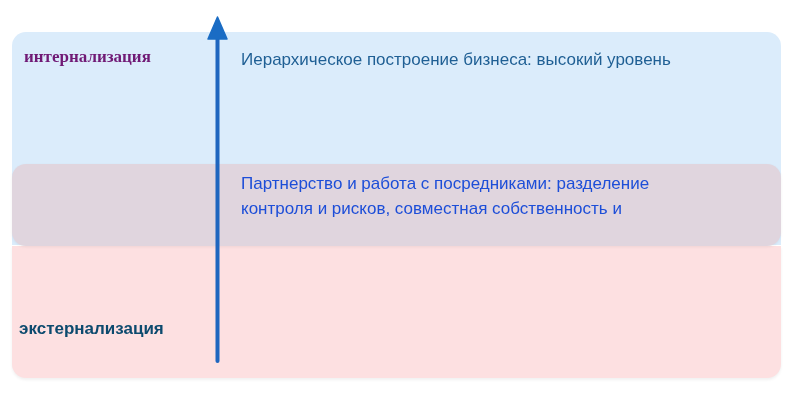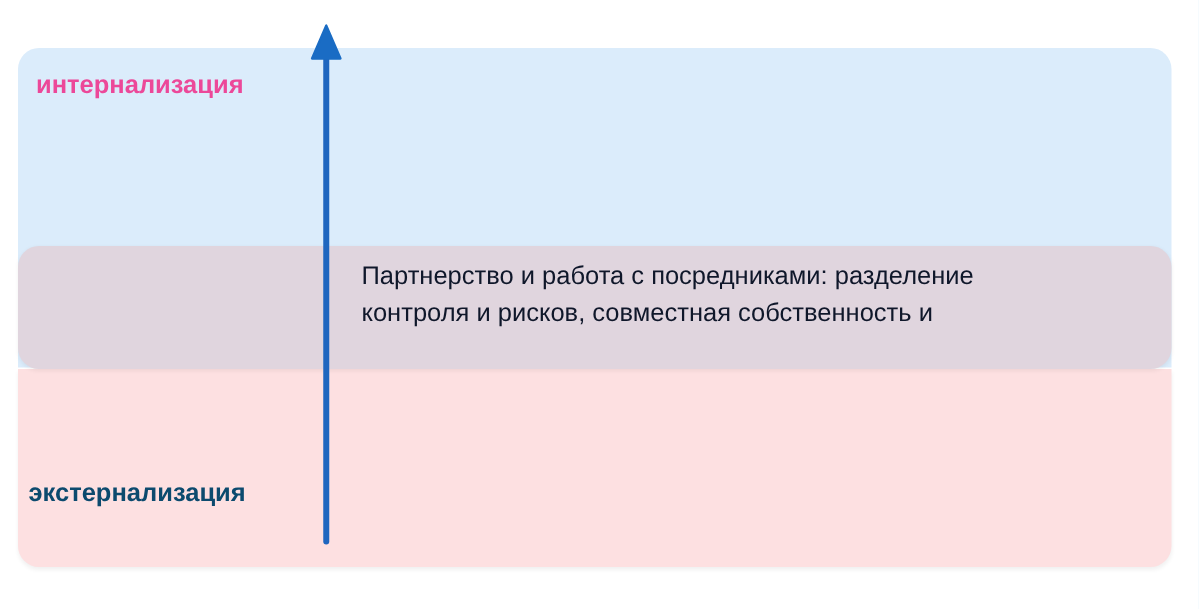--- a/index.html
+++ b/index.html
@@ -13,25 +13,26 @@
   .desc { position: absolute; left: 241px; width: 530px; font-size: 17px; line-height: 25px; }
   .arrow { position: absolute; left: 205px; top: 14px; width: 26px; height: 350px; }
 </style>
 </head>
 <body>
 
 <div class="band band-top" style="background:#dbecfb;"></div>
 <div class="band band-bot" style="background:#fde0e1;"></div>
 <div class="band band-mid" style="background:#e0d5de;"></div>
 
-<div class="label" style="top:47px; color:#ec4899;">интернализация</div>
+<div class="label" style="top:47px; color:#701a75;font-family:Liberation Serif, serif;">интернализация</div>
 <div class="desc" style="top:47px; color:#1f5f94;">
+  <div>Иерархическое построение бизнеса: высокий уровень</div>
 </div>
 
-<div class="desc" style="top:171px; color:#0f172a;">
+<div class="desc" style="top:171px; color:#1d4ed8;">
   <div>Партнерство и работа с посредниками: разделение</div>
   <div>контроля и рисков, совместная собственность и</div>
 </div>
 
 <div class="label" style="top:319px; left:19px; color:#0c4a6e;">экстернализация</div>
 <div class="desc" style="top:317px; color:#a3302a;">
 </div>
 
 <svg class="arrow" viewBox="0 0 26 350">
   <line x1="12.5" y1="18" x2="12.5" y2="347" stroke="#1f66bf" stroke-width="4" stroke-linecap="round"></line>

